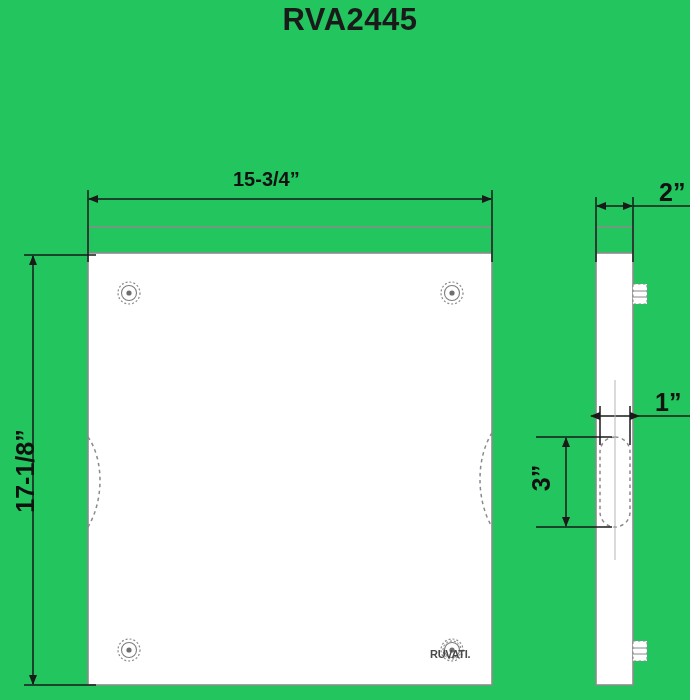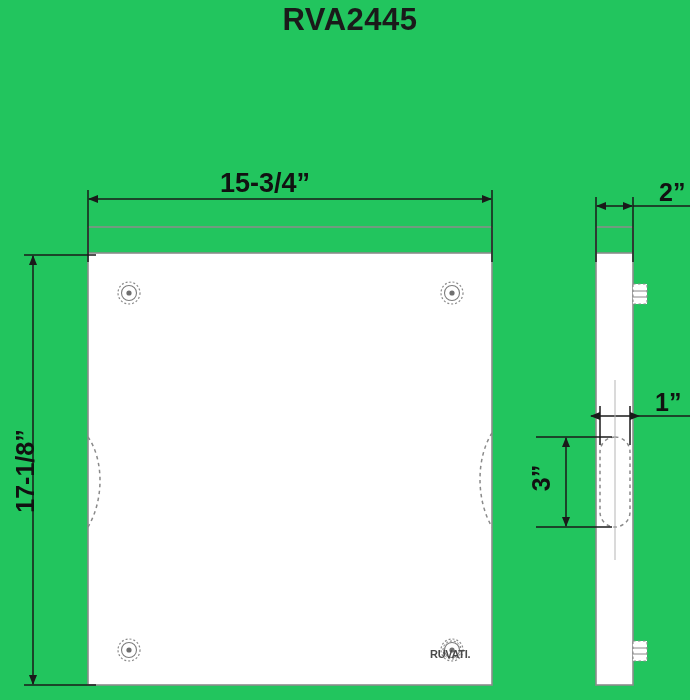--- a/index.html
+++ b/index.html
@@ -35,22 +35,22 @@
     letter-spacing: 0.5px;
   }
   .dim-label {
     position: absolute;
     font-family: "Liberation Sans", sans-serif;
     font-weight: bold;
     color: #111111;
     white-space: nowrap;
   }
   .dim-width {
-    font-size: 27px;
-    left: 220px;
+    font-size: 20px;
+    left: 233px;
     top: 168px;
   }
   .dim-height {
     font-size: 25px;
     left: -28px;
     top: 455px;
     width: 110px;
     text-align: center;
     transform: rotate(-90deg);
     transform-origin: 55px 16px;

